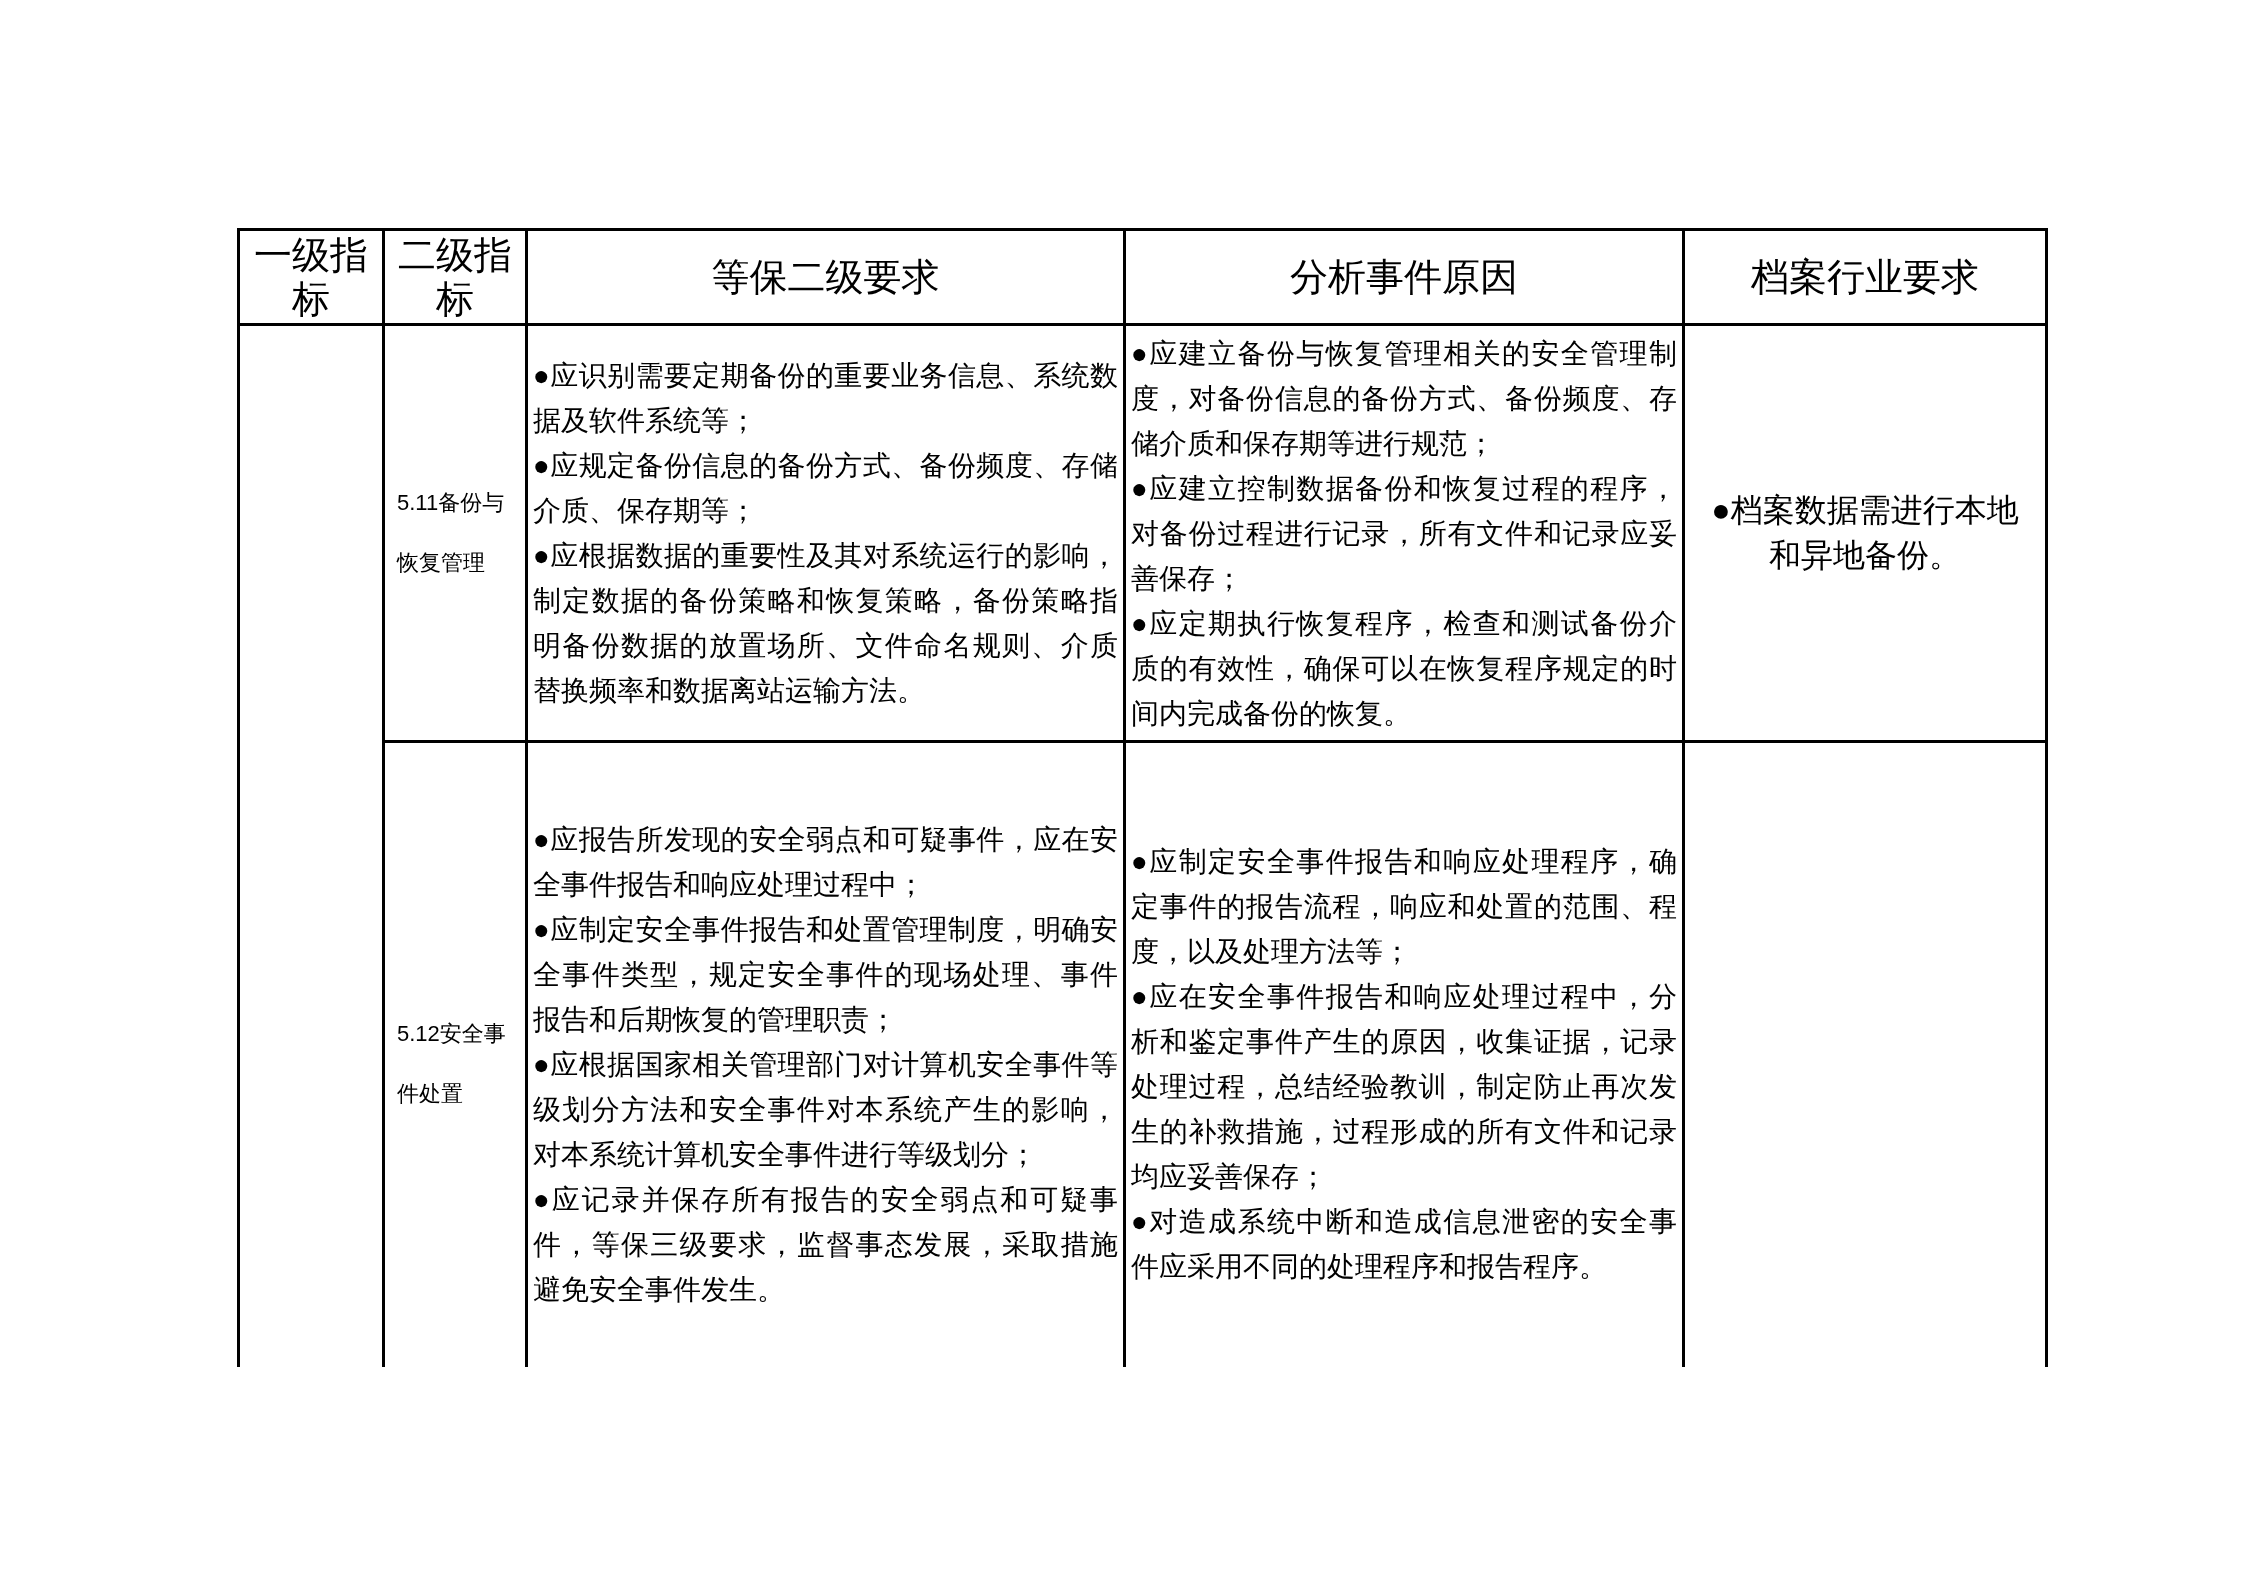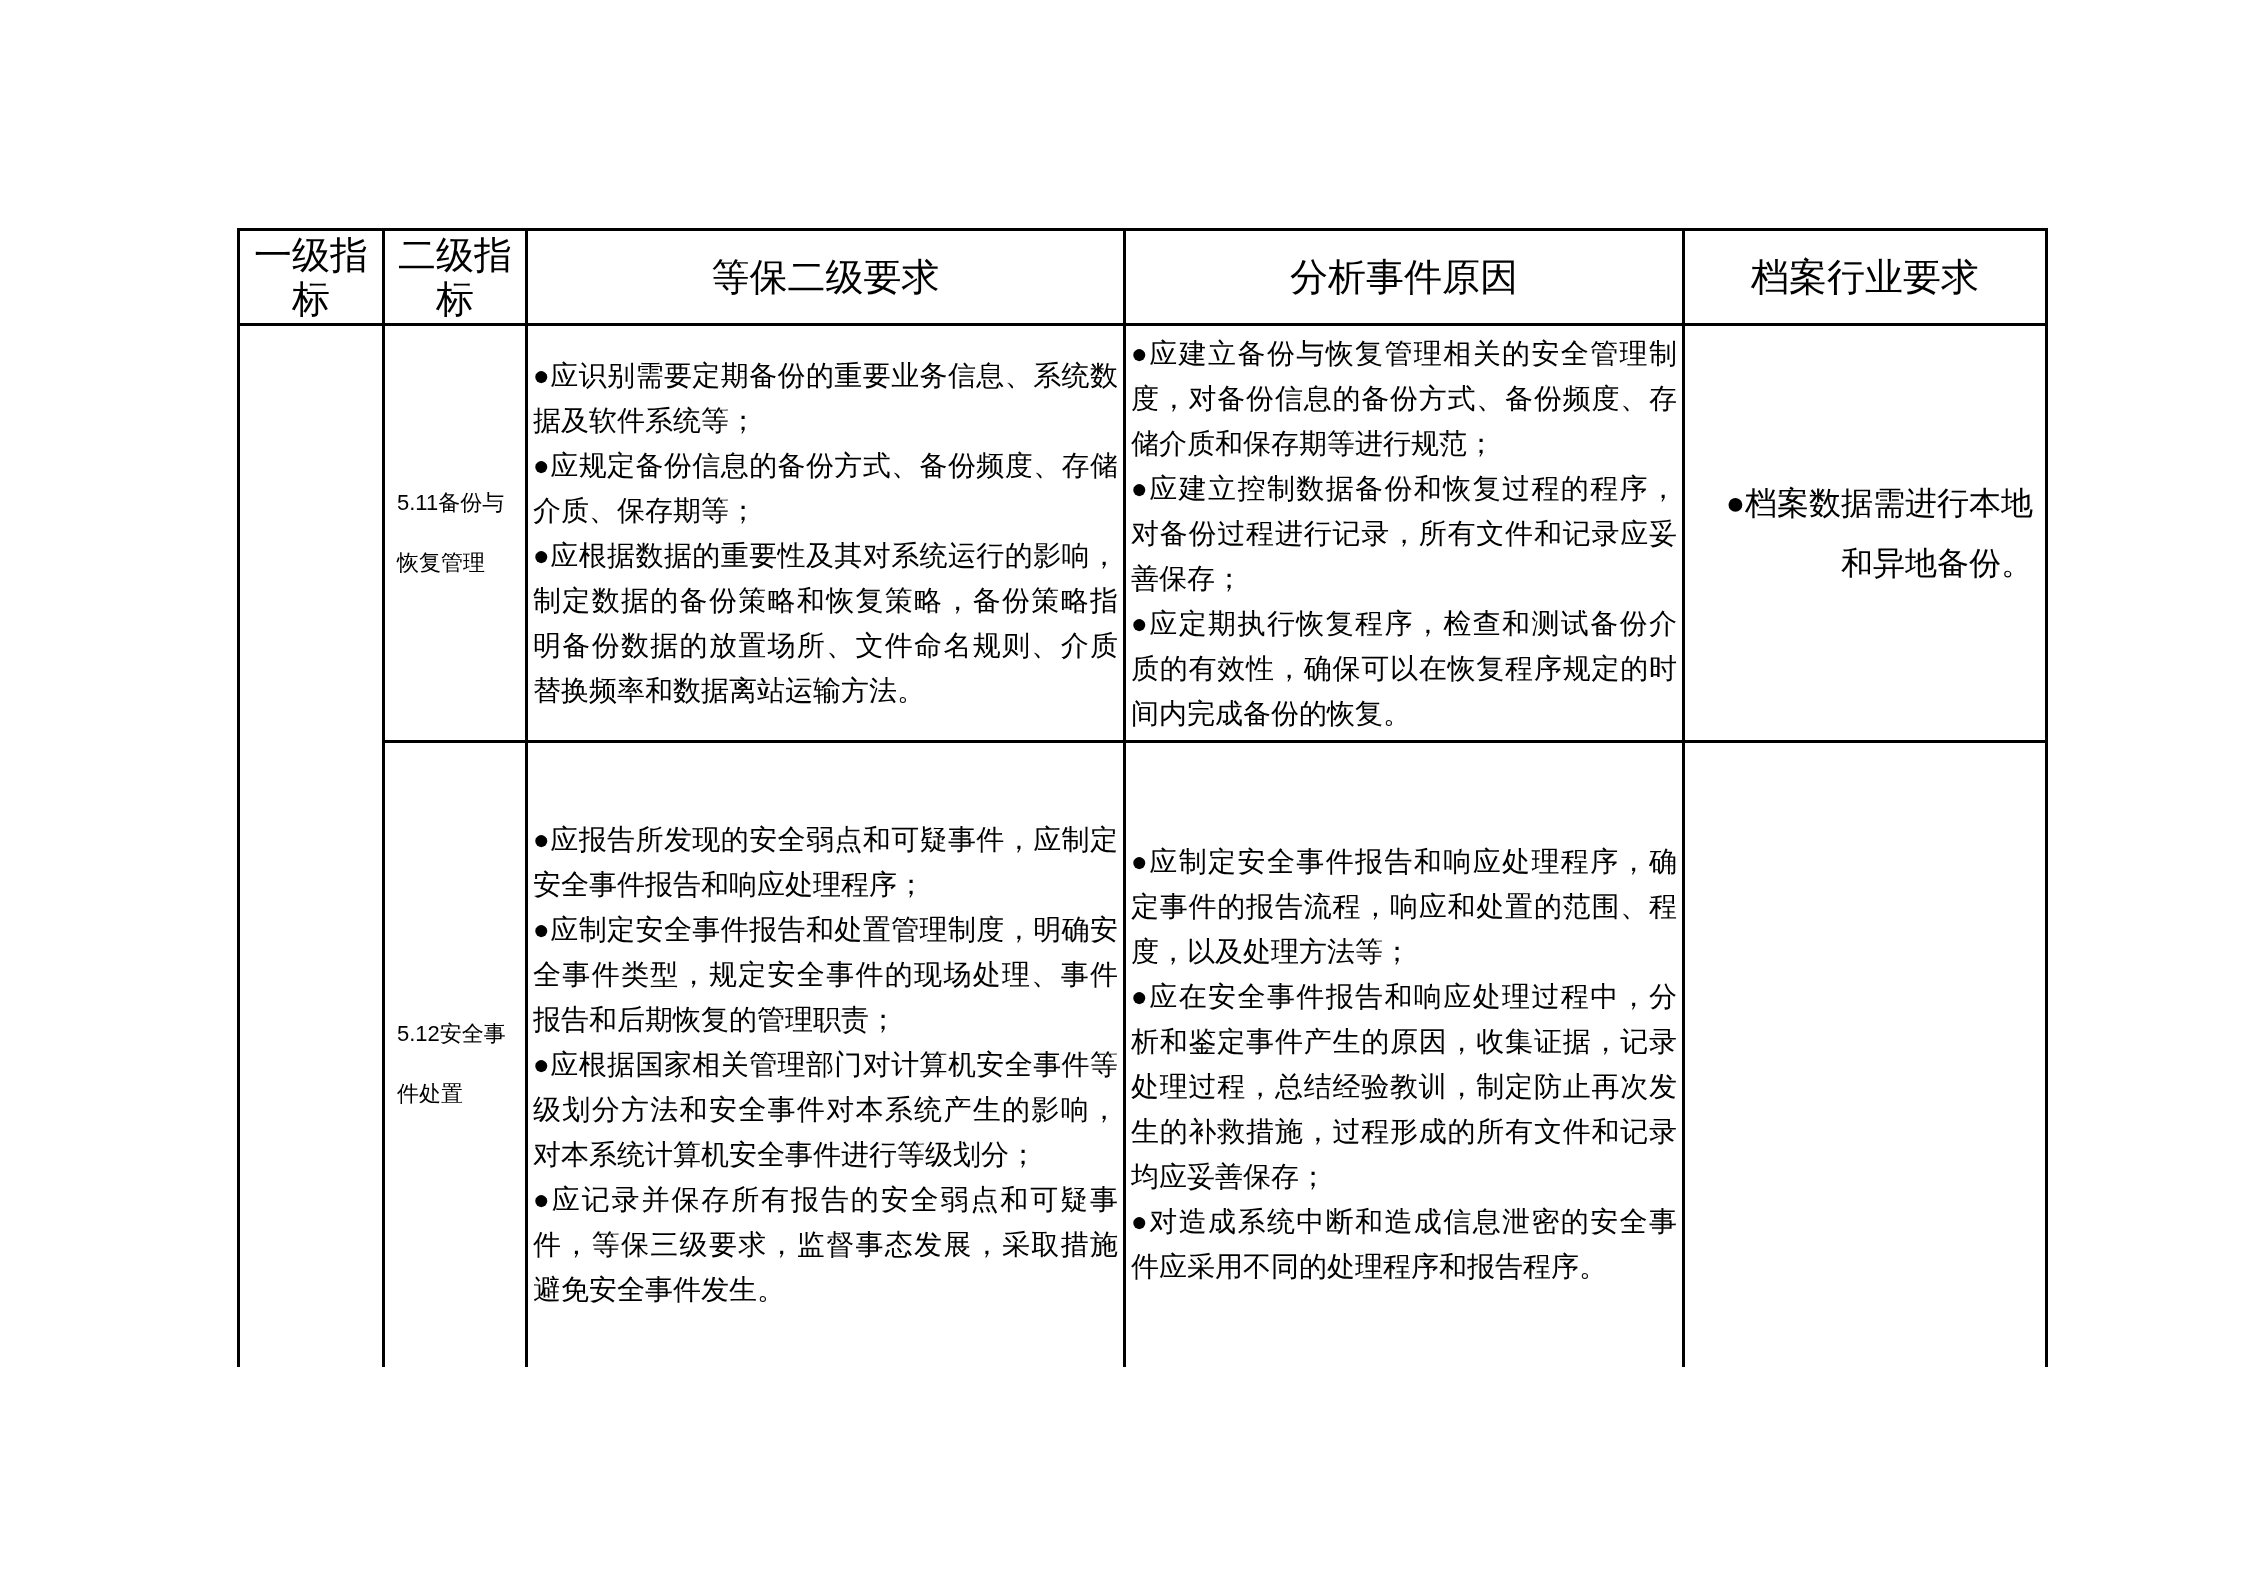--- a/index.html
+++ b/index.html
@@ -61,22 +61,22 @@
   }
   td.req-cell {
     font-size: 28px;
     line-height: 45px;
     text-align: justify;
     padding: 0 5px;
     vertical-align: middle;
   }
   td.archive-cell {
     font-size: 32px;
-    line-height: 60px;
-    text-align: right;
+    line-height: 45px;
+    text-align: center;
     padding: 0 12px;
     vertical-align: middle;
   }
   .bullet-item {
     margin: 0;
     padding: 0;
   }
 </style>
 </head>
 <body>
@@ -120,21 +120,21 @@
         <td class="archive-cell">
           <div>
               <div class="bullet-item">●档案数据需进行本地和异地备份。</div>
             </div>
         </td>
       </tr>
       <tr class="row-2">
         <td class="label-cell">5.12安全事件处置</td>
         <td class="req-cell">
           <div>
-              <div class="bullet-item">●应报告所发现的安全弱点和可疑事件，应制定安全事件报告和响应处理程序；</div>
+              <div class="bullet-item">●应报告所发现的安全弱点和可疑事件，应在安全事件报告和响应处理过程中；</div>
               <div class="bullet-item">●应制定安全事件报告和处置管理制度，明确安全事件类型，规定安全事件的现场处理、事件报告和后期恢复的管理职责；</div>
               <div class="bullet-item">●应根据国家相关管理部门对计算机安全事件等级划分方法和安全事件对本系统产生的影响，对本系统计算机安全事件进行等级划分；</div>
               <div class="bullet-item">●应记录并保存所有报告的安全弱点和可疑事件，等保三级要求，监督事态发展，采取措施避免安全事件发生。</div>
             </div>
         </td>
         <td class="req-cell">
           <div>
               <div class="bullet-item">●应制定安全事件报告和响应处理程序，确定事件的报告流程，响应和处置的范围、程度，以及处理方法等；</div>
               <div class="bullet-item">●应在安全事件报告和响应处理过程中，分析和鉴定事件产生的原因，收集证据，记录处理过程，总结经验教训，制定防止再次发生的补救措施，过程形成的所有文件和记录均应妥善保存；</div>
               <div class="bullet-item">●对造成系统中断和造成信息泄密的安全事件应采用不同的处理程序和报告程序。</div>

